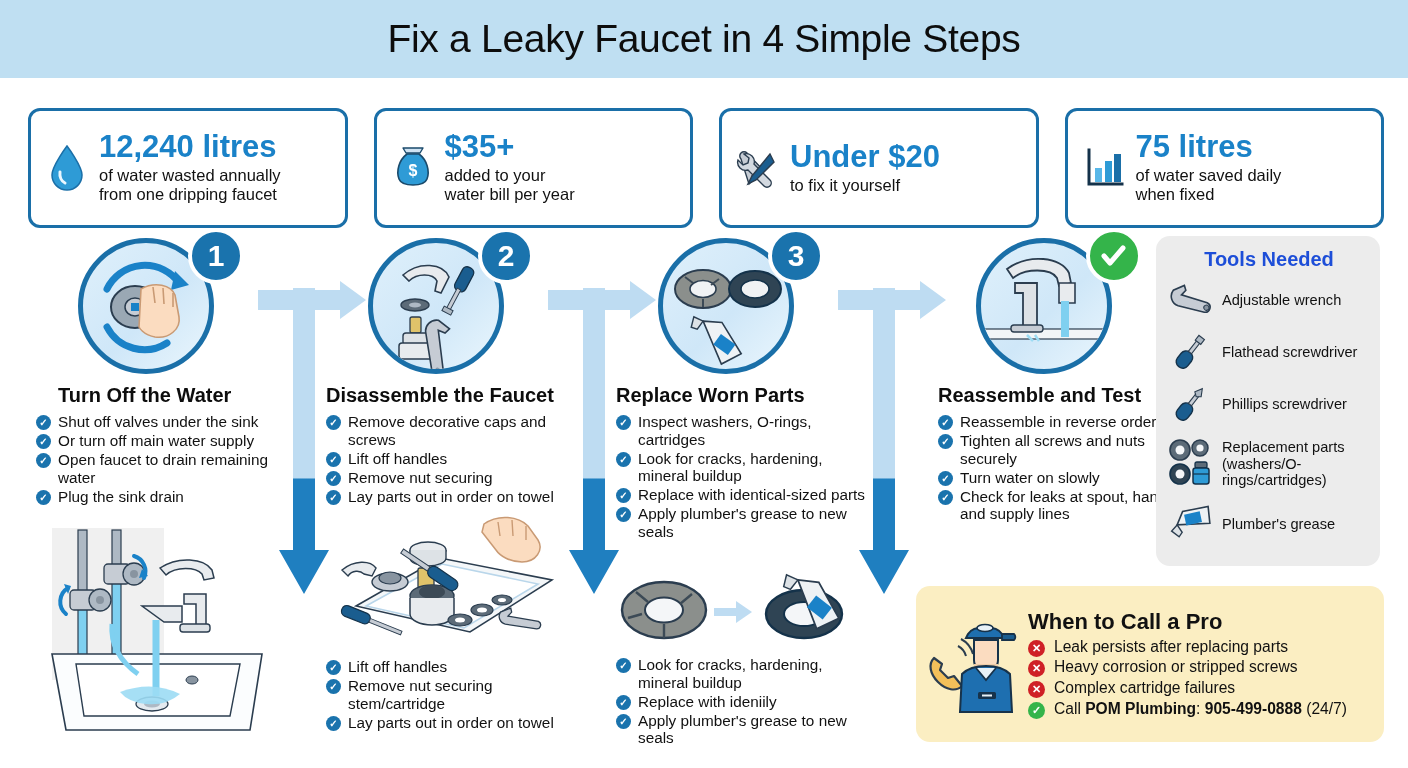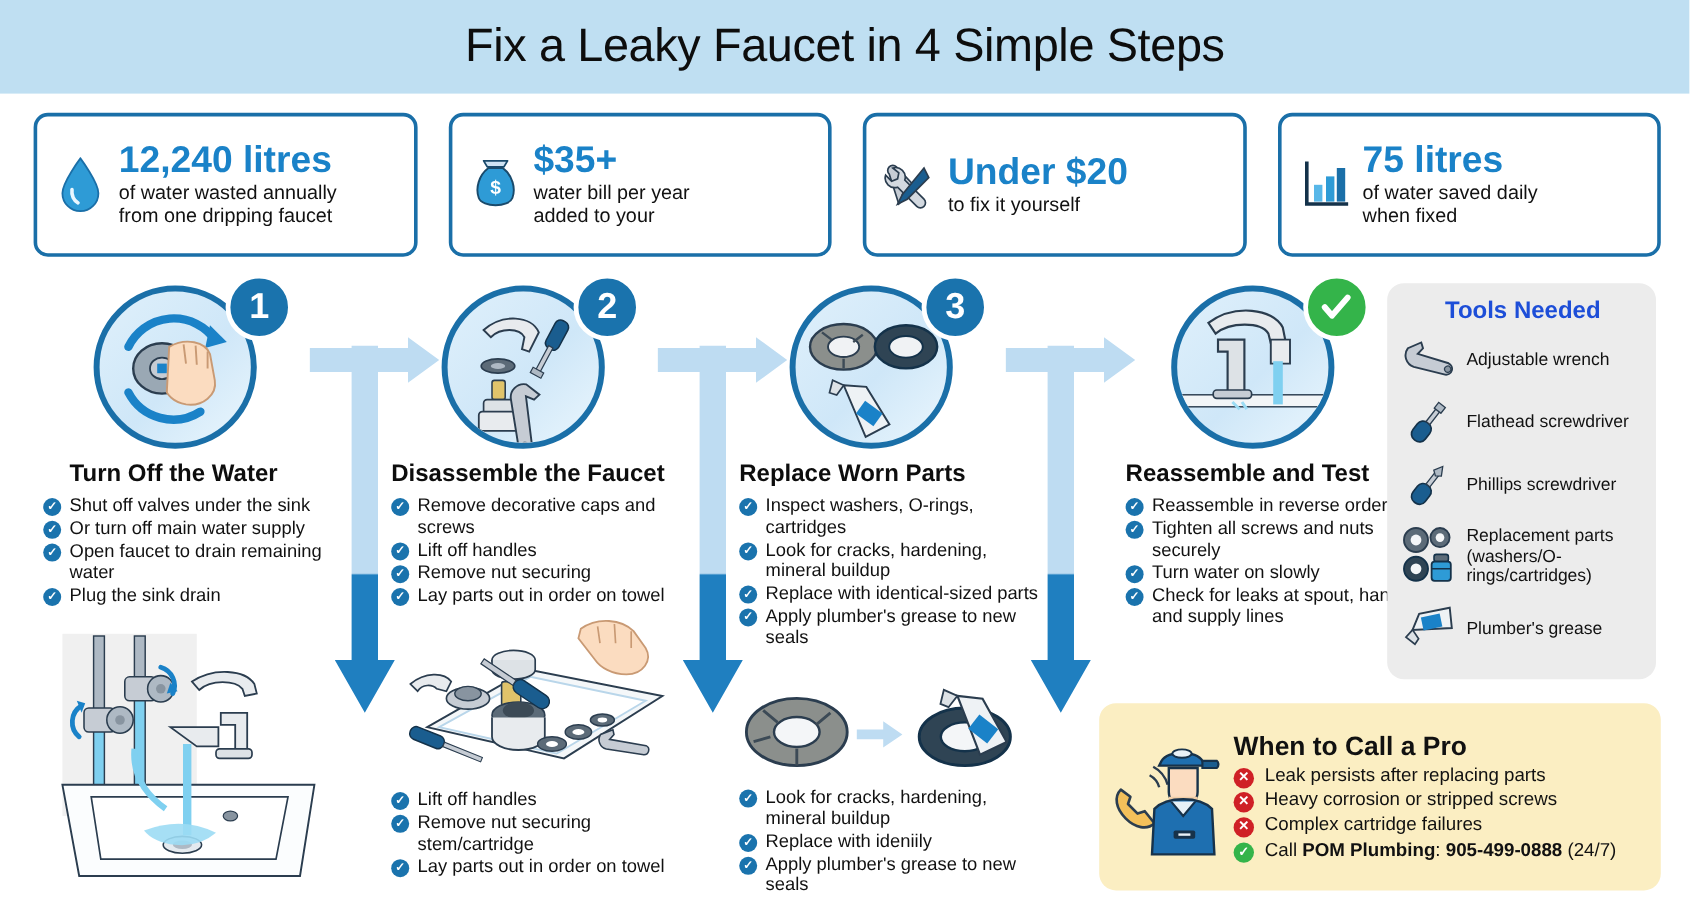--- a/index.html
+++ b/index.html
@@ -17,21 +17,21 @@
     background:#bfdff2;
     display:flex; align-items:center; justify-content:center;
   }
   .header h1 {
     font-size: 39px; font-weight: normal; color:#0d0d0d;
     letter-spacing:-0.3px;
     font-family: "Liberation Sans", sans-serif;
   }
 
   
-  .stats { position:absolute; left:28px; top:94px; width:1356px; height:120px; display:flex; gap:26px; }
+  .stats { position:absolute; left:28px; top:108px; width:1356px; height:120px; display:flex; gap:26px; }
   .stat-card {
     flex:1; border:3px solid #1a6fa8; border-radius:12px; background:#fff;
     display:flex; align-items:center; padding: 8px 10px 8px 14px; gap:10px;
   }
   .stat-icon { width:44px; flex:0 0 44px; display:flex; align-items:center; justify-content:center; }
   .stat-body { flex:1; min-width:0; }
   .stat-big { font-size:31px; font-weight:bold; color:#1a82c8; line-height:1.05; white-space:nowrap; }
   .stat-sub { font-size:16.5px; color:#111; line-height:1.18; font-weight:500; margin-top:2px; }
 
   
@@ -130,22 +130,22 @@
       <div class="stat-icon">
         <svg width="40" height="46" viewBox="0 0 40 46">
           <path d="M13 8 l-3-5 h20 l-3 5 z" fill="#cfe3f3" stroke="#1a4a6b" stroke-width="1.4" stroke-linejoin="round"></path>
           <path d="M14 9 C6 15 3 26 6 34 c3 8 25 8 28 0 C37 26 34 15 26 9 z" fill="#2e9bd6" stroke="#1a4a6b" stroke-width="1.6"></path>
           <text x="20" y="31" font-size="16" font-weight="bold" fill="#fff" text-anchor="middle" font-family="Liberation Sans, sans-serif">$</text>
         </svg>
       </div>
       <div class="stat-body">
         <div class="stat-big">$35+</div>
         <div class="stat-sub">
+          <div>added to your</div>
           <div>water bill per year</div>
-          <div>added to your</div>
         </div>
       </div>
     </div>
 
     <div class="stat-card">
       <div class="stat-icon">
         <svg width="44" height="44" viewBox="0 0 44 44">
           <g stroke="#2b3d4f" stroke-width="1.4">
             <path d="M31 6 l-5 5 2 3 -3 3 -3-2 -5 5 L33 37 a4 4 0 0 0 6-6 z" fill="#c6ccd4" transform="rotate(180 22 22)"></path>
             <path d="M8 8 a8 8 0 0 1 10 10 l16 16 a4 4 0 0 1-6 6 L12 24 A8 8 0 0 1 2 14 l5 5 5-2 1-5 z" fill="#d3d9e0"></path>

